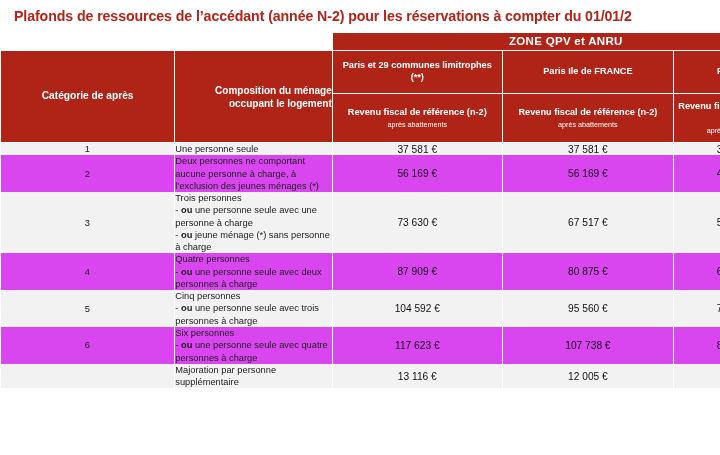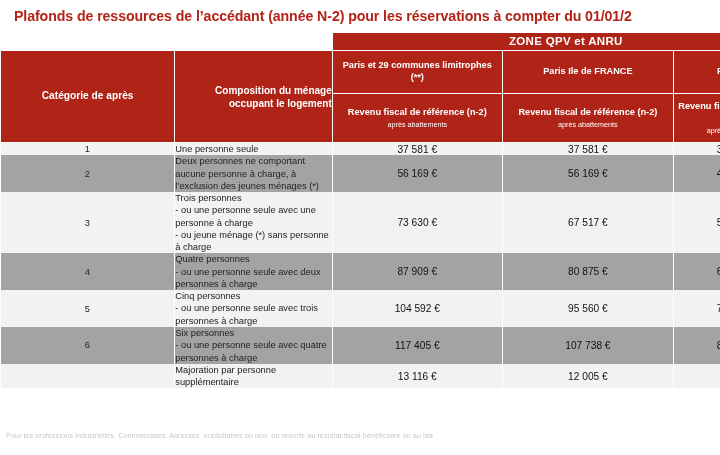--- a/index.html
+++ b/index.html
@@ -82,36 +82,36 @@
     height: 92px;
     font-size: 10px;
     padding: 2px 8px;
     line-height: 1.3;
     text-align: right;
   }
 
   
   .bd { border-right: 1px solid #ffffff; }
   .row-a td { background: #F2F2F2; }
-  .row-b td { background: #a3a3a3; }
+  .row-b td { background: #d946ef; }
 
   .cat-cell {
     text-align: center;
     font-size: 9.3px;
     color: #222;
     padding: 6px 4px;
   }
   .comp-cell {
     text-align: left;
     font-size: 9.3px;
     color: #222;
     padding: 6px 8px 6px 10px;
     line-height: 1.32;
   }
-  .comp-cell b { font-weight: normal; text-align: right; }
+  .comp-cell b { font-weight: bold; text-align: right; }
   .val-cell {
     text-align: center;
     font-size: 10.2px;
     font-weight: normal;
     color: #111;
     padding: 6px 4px;
   }
 
   
   .notes {
@@ -212,31 +212,30 @@
         <tr class="row-a">
           <td class="bd cat-cell">5</td>
           <td class="bd comp-cell">Cinq personnes<br>- <b>ou</b> une personne seule avec trois personnes à charge</td>
           <td class="bd val-cell">104 592 €</td>
           <td class="bd val-cell">95 560 €</td>
           <td class="bd val-cell">74 518 €</td>
         </tr>
         <tr class="row-b">
           <td class="bd cat-cell">6</td>
           <td class="bd comp-cell">Six personnes<br>- <b>ou</b> une personne seule avec quatre personnes à charge</td>
-          <td class="bd val-cell">117 405 €</td>
+          <td class="bd val-cell">117 623 €</td>
           <td class="bd val-cell">107 738 €</td>
           <td class="bd val-cell">83 983 €</td>
         </tr>
         <tr class="row-a">
           <td class="bd cat-cell"></td>
           <td class="bd comp-cell">Majoration par personne supplémentaire</td>
           <td class="bd val-cell">13 116 €</td>
           <td class="bd val-cell">12 005 €</td>
           <td class="bd val-cell">9 368 €</td>
         </tr>
       </tbody>
   </table>
 
   <div class="notes">
-    <div class="n2">Pour les professions industrielles, Commerciales, Agricoles, publicitaires ou non, on reporte au résultat fiscal bénéficiaire ou au bla</div>
   </div>
 
 </div>
 
 </body></html>

